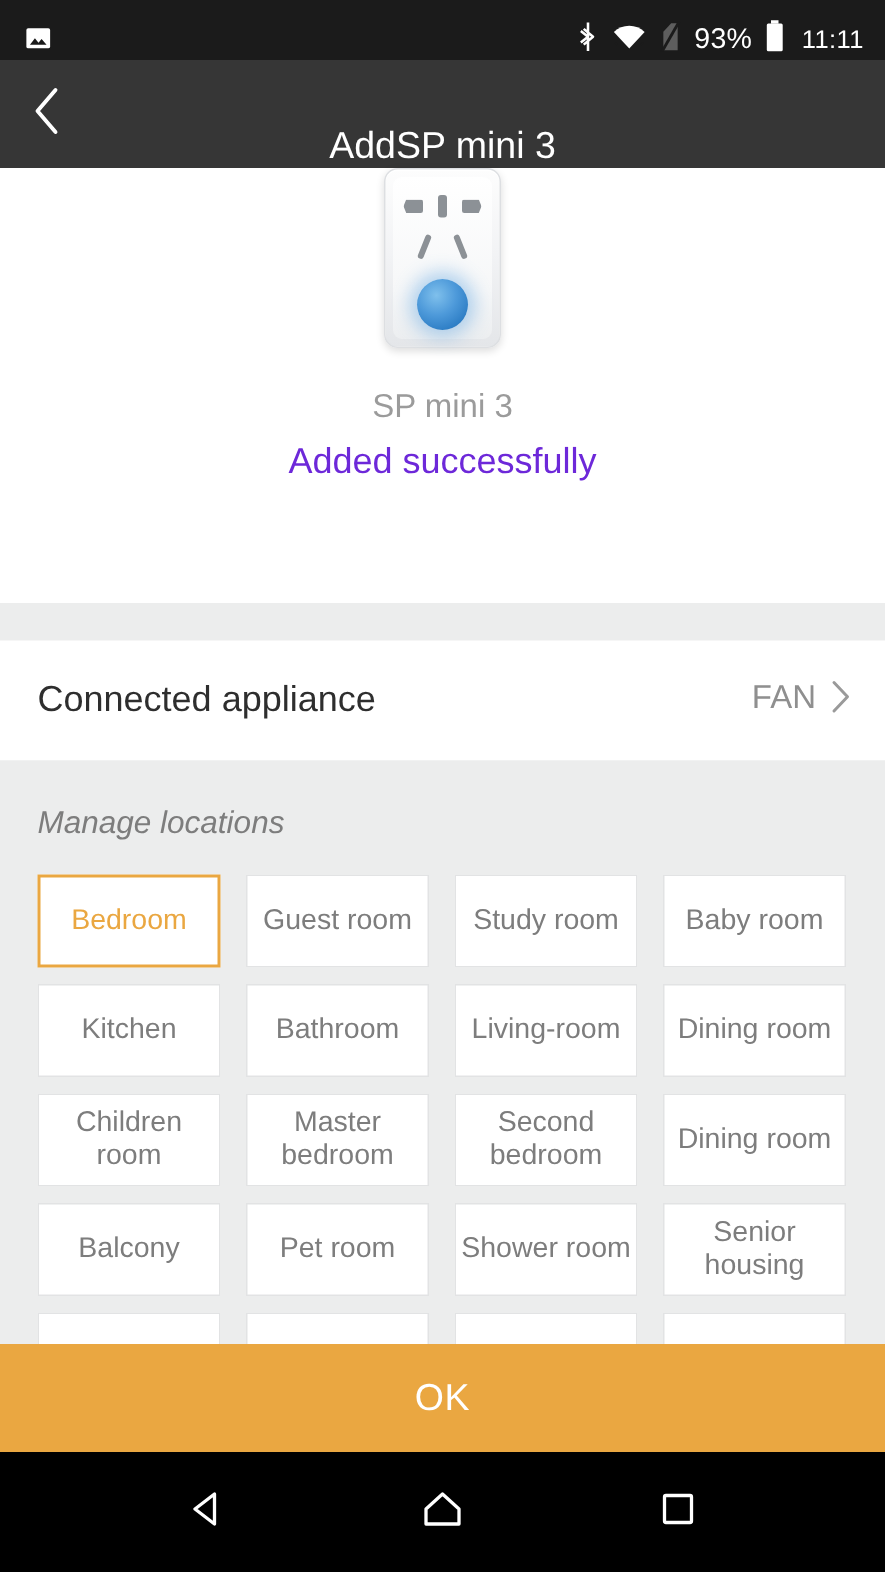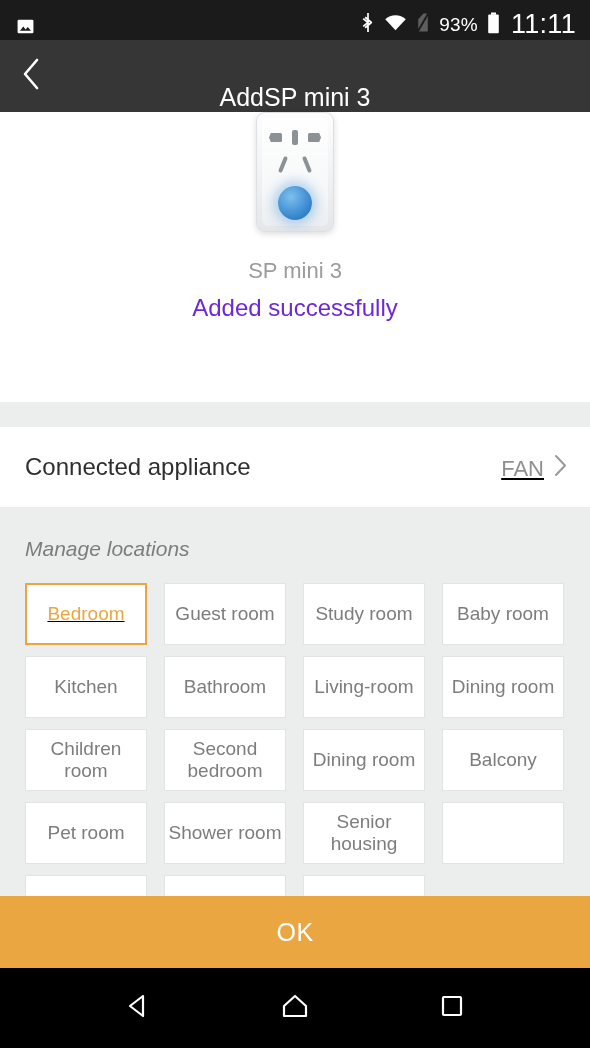--- a/index.html
+++ b/index.html
@@ -13,21 +13,21 @@
 
   
   .statusbar {
     height: 40px; background: #1b1b1b;
     display: flex; align-items: flex-end;
     padding: 0 14px 0 16px; color: #ffffff;
   }
   .sb-left { display: flex; align-items: center; gap: 8px; }
   .sb-right { margin-left: auto; display: flex; align-items: center; gap: 9px; }
   .sb-pct { font-size: 19px; letter-spacing: .2px; }
-  .sb-time { font-size: 27px; letter-spacing: .3px; margin-left: 2px; }
+  .sb-time { font-size: 17px; letter-spacing: .3px; margin-left: 2px; }
 
   
   .appbar {
     height: 72px; background: #363636;
     display: flex; align-items: flex-end; position: relative;
   }
   .back-btn {
     width: 62px; height: 72px;
     display: flex; align-items: center; justify-content: center;
     cursor: pointer;
@@ -81,21 +81,21 @@
   
   .gap-band { height: 25px; background: #eceded; }
 
   
   .appliance-row {
     background: #ffffff; height: 80px;
     display: flex; align-items: center;
     padding: 0 22px 0 25px; cursor: pointer;
   }
   .appliance-label { font-size: 24px; color: #2e2e2e; }
-  .appliance-right { margin-left: auto; display: flex; align-items: flex-end; gap: 9px; text-decoration: underline; }
+  .appliance-right { margin-left: auto; display: flex; align-items: flex-start; gap: 9px; }
   .appliance-value { font-size: 22px; color: #8f8f8f; }
 
   
   .locations {
     background: #eceded;
     padding: 0 0 0 0;
     position: relative;
     height: 395px;
     overflow: hidden;
   }
@@ -116,21 +116,21 @@
     height: 62px; background: #ffffff;
     border: 1px solid #e2e3e4;
     display: flex; align-items: center; justify-content: center;
     cursor: pointer; padding: 0 2px;
   }
   .loc-cell span {
     font-size: 19px; color: #7d7d7d; line-height: 22px;
     text-align: center; white-space: nowrap;
   }
   .loc-cell.wrap span { white-space: normal; }
-  .loc-cell.selected { border: 2px solid #eaa741; text-decoration: underline; }
+  .loc-cell.selected { border: 2px solid #eaa741; }
   .loc-cell.selected span { color: #eaa741; }
 
   
   .ok-bar {
     position: absolute; left: 0; right: 0; bottom: 80px;
     height: 72px; background: #eaa741;
     display: flex; align-items: center; justify-content: center;
     cursor: pointer;
   }
   .ok-bar span { color: #ffffff; font-size: 25px; letter-spacing: .5px; }
@@ -251,20 +251,23 @@
         <div class="loc-cell">
           <span>Living-room</span>
         </div>
         <div class="loc-cell">
           <span>Dining room</span>
         </div>
         <div class="loc-cell wrap">
           <span>Children room</span>
         </div>
         <div class="loc-cell wrap">
+          <span>Master bedroom</span>
+        </div>
+        <div class="loc-cell wrap">
           <span>Second bedroom</span>
         </div>
         <div class="loc-cell">
           <span>Dining room</span>
         </div>
         <div class="loc-cell">
           <span>Balcony</span>
         </div>
         <div class="loc-cell">
           <span>Pet room</span>

